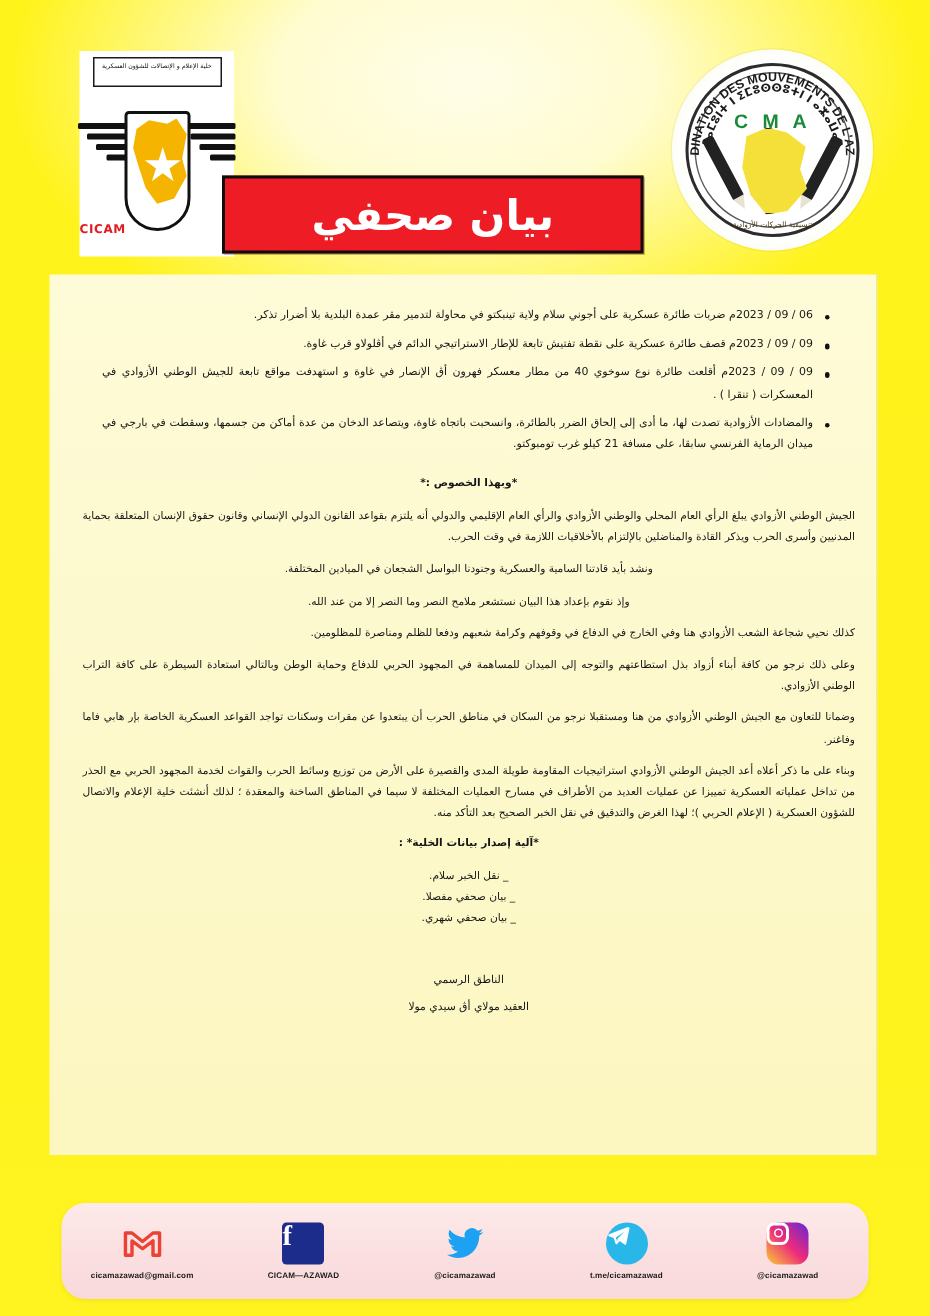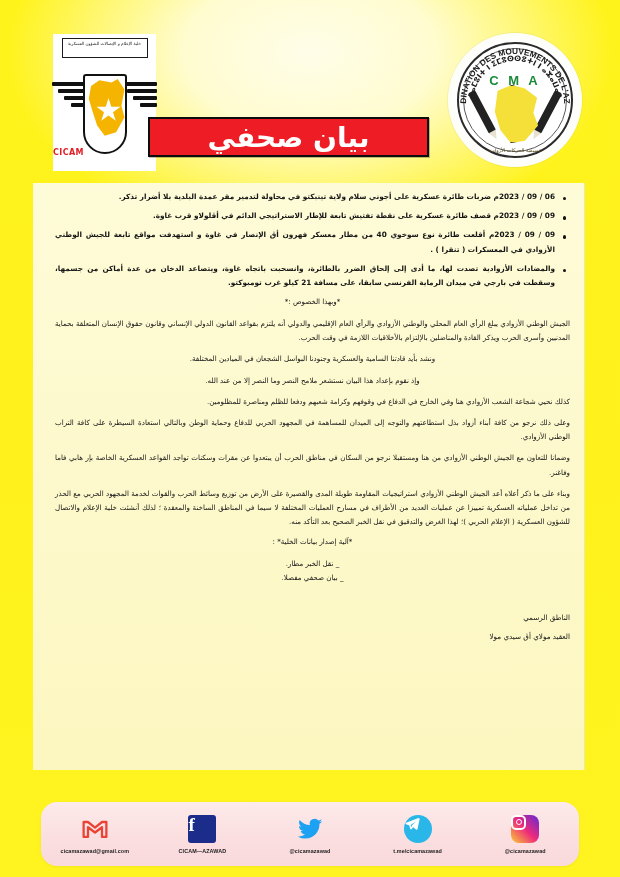--- a/index.html
+++ b/index.html
@@ -116,21 +116,21 @@
     content:""; position:absolute; left:0; bottom:-8px;
     border-left:4px solid transparent; border-right:4px solid transparent;
     border-top:9px solid #e8e2d2;
   }
   .cma-bottom-ar {
     position:absolute; left:0; right:0; bottom:14px; text-align:center;
     font-size:5px; color:#4a3c10; line-height:1.2;
   }
 
   .title-banner {
-    position:absolute; left:148px; top:117px; width:281px; height:40px;
+    position:absolute; left:148px; top:117px; width:281px; height:52px;
     background:#EE1C25; border:2px solid #0d0d0d;
     display:flex; align-items:center; justify-content:center;
     box-shadow:1px 1px 0 rgba(0,0,0,.25);
   }
   .title-banner span {
     color:#FFFFFF; font-size:28px; font-weight:bold;
     font-family:"DejaVu Sans",sans-serif; letter-spacing:0;
   }
 
   
@@ -138,49 +138,49 @@
     position:absolute; left:33px; top:183px; width:552px; height:587px;
     background:linear-gradient(180deg,#FEFBD8 0%,#FDF9CE 40%,#FCF7C0 100%);
     border-right:1.5px solid #EFE9A6;
   }
   .body-inner {
     position:absolute; inset:0;
     padding:7px 14px 8px 22px;
     direction:rtl; text-align:right;
     color:#151515;
   }
-  ul.bullets { list-style:none; margin:0; padding:0;font-weight:bold; }
+  ul.bullets { list-style:none; margin:13px; padding:0; }
   ul.bullets li {
     position:relative;
     font-size:7.3px; line-height:1.95;
     padding-right:15px; margin-bottom:5px;
     text-align:justify; text-align-last:right;
     font-family:"DejaVu Sans",sans-serif;
   }
   ul.bullets li:before {
     content:""; position:absolute; right:4px; top:7px;
     width:3.4px; height:3.4px; background:#111; border-radius:50%;
   }
   p.para {
     font-size:7.1px; line-height:2.0; margin:0 0 7px 0;
     text-align:justify; text-align-last:right;
     font-family:"DejaVu Sans",sans-serif;
   }
   p.center { text-align:center; text-align-last:center; }
   p.heading-small {
     font-size:7.1px; line-height:1.8; margin:6px 0 8px 0;
-    text-align:center; font-weight:normal;
+    text-align:center; font-weight:bold;
   }
   .mech-list { margin:2px 0 0 0; }
   .mech-list p {
     font-size:7.1px; line-height:2.0; margin:0;
     text-align:center; padding-right:0;
   }
   .signature { margin-top:24px; text-align:center; }
-  .signature p { font-size:7.2px; line-height:2.6; margin:0;text-align:right; }
+  .signature p { font-size:7.2px; line-height:2.6; margin:0; }
 
   
   .footer-bar {
     position:absolute; left:41px; top:802px; width:538px; height:64px;
     border-radius:16px;
     background:linear-gradient(180deg,#FDEAEA 0%,#FBDFE0 55%,#F9D9DC 100%);
     box-shadow:0 1px 3px rgba(0,0,0,.06);
     display:flex; align-items:center; justify-content:space-around;
     direction:ltr;
   }
@@ -284,22 +284,23 @@
       <p class="para center">ونشد بأيد قادتنا السامية والعسكرية وجنودنا البواسل الشجعان في الميادين المختلفة.</p>
       <p class="para center">وإذ نقوم بإعداد هذا البيان نستشعر ملامح النصر وما النصر إلا من عند الله.</p>
       <p class="para">كذلك نحيي شجاعة الشعب الأزوادي هنا وفي الخارج في الدفاع في وقوفهم وكرامة شعبهم ودفعا للظلم ومناصرة للمظلومين.</p>
       <p class="para">وعلى ذلك نرجو من كافة أبناء أزواد بذل استطاعتهم والتوجه إلى الميدان للمساهمة في المجهود الحربي للدفاع وحماية الوطن وبالتالي استعادة السيطرة على كافة التراب الوطني الأزوادي.</p>
       <p class="para">وضمانا للتعاون مع الجيش الوطني الأزوادي من هنا ومستقبلا نرجو من السكان في مناطق الحرب أن يبتعدوا عن مقرات وسكنات تواجد القواعد العسكرية الخاصة بإر هابي فاما وفاغنر.</p>
       <p class="para">وبناء على ما ذكر أعلاه أعد الجيش الوطني الأزوادي استراتيجيات المقاومة طويلة المدى والقصيرة على الأرض من توزيع وسائط الحرب والقوات لخدمة المجهود الحربي مع الحذر من تداخل عملياته العسكرية تمييزا عن عمليات العديد من الأطراف في مسارح العمليات المختلفة لا سيما في المناطق الساخنة والمعقدة ؛ لذلك أنشئت خلية الإعلام والاتصال للشؤون العسكرية ( الإعلام الحربي )؛ لهذا الغرض والتدقيق في نقل الخبر الصحيح بعد التأكد منه.</p>
 
       <p class="heading-small">*آلية إصدار بيانات الخلية* :</p>
 
       <div class="mech-list">
-        <p>_ نقل الخبر مطار.</p>
+        <p>_ نقل الخبر سلام.</p>
         <p>_ بيان صحفي مفصلا.</p>
+        <p>_ بيان صحفي شهري.</p>
       </div>
 
       <div class="signature">
         <p>الناطق الرسمي</p>
         <p>العقيد مولاي أڨ سيدي مولا</p>
       </div>
     </div>
   </div>
 
   <div class="footer-bar">

